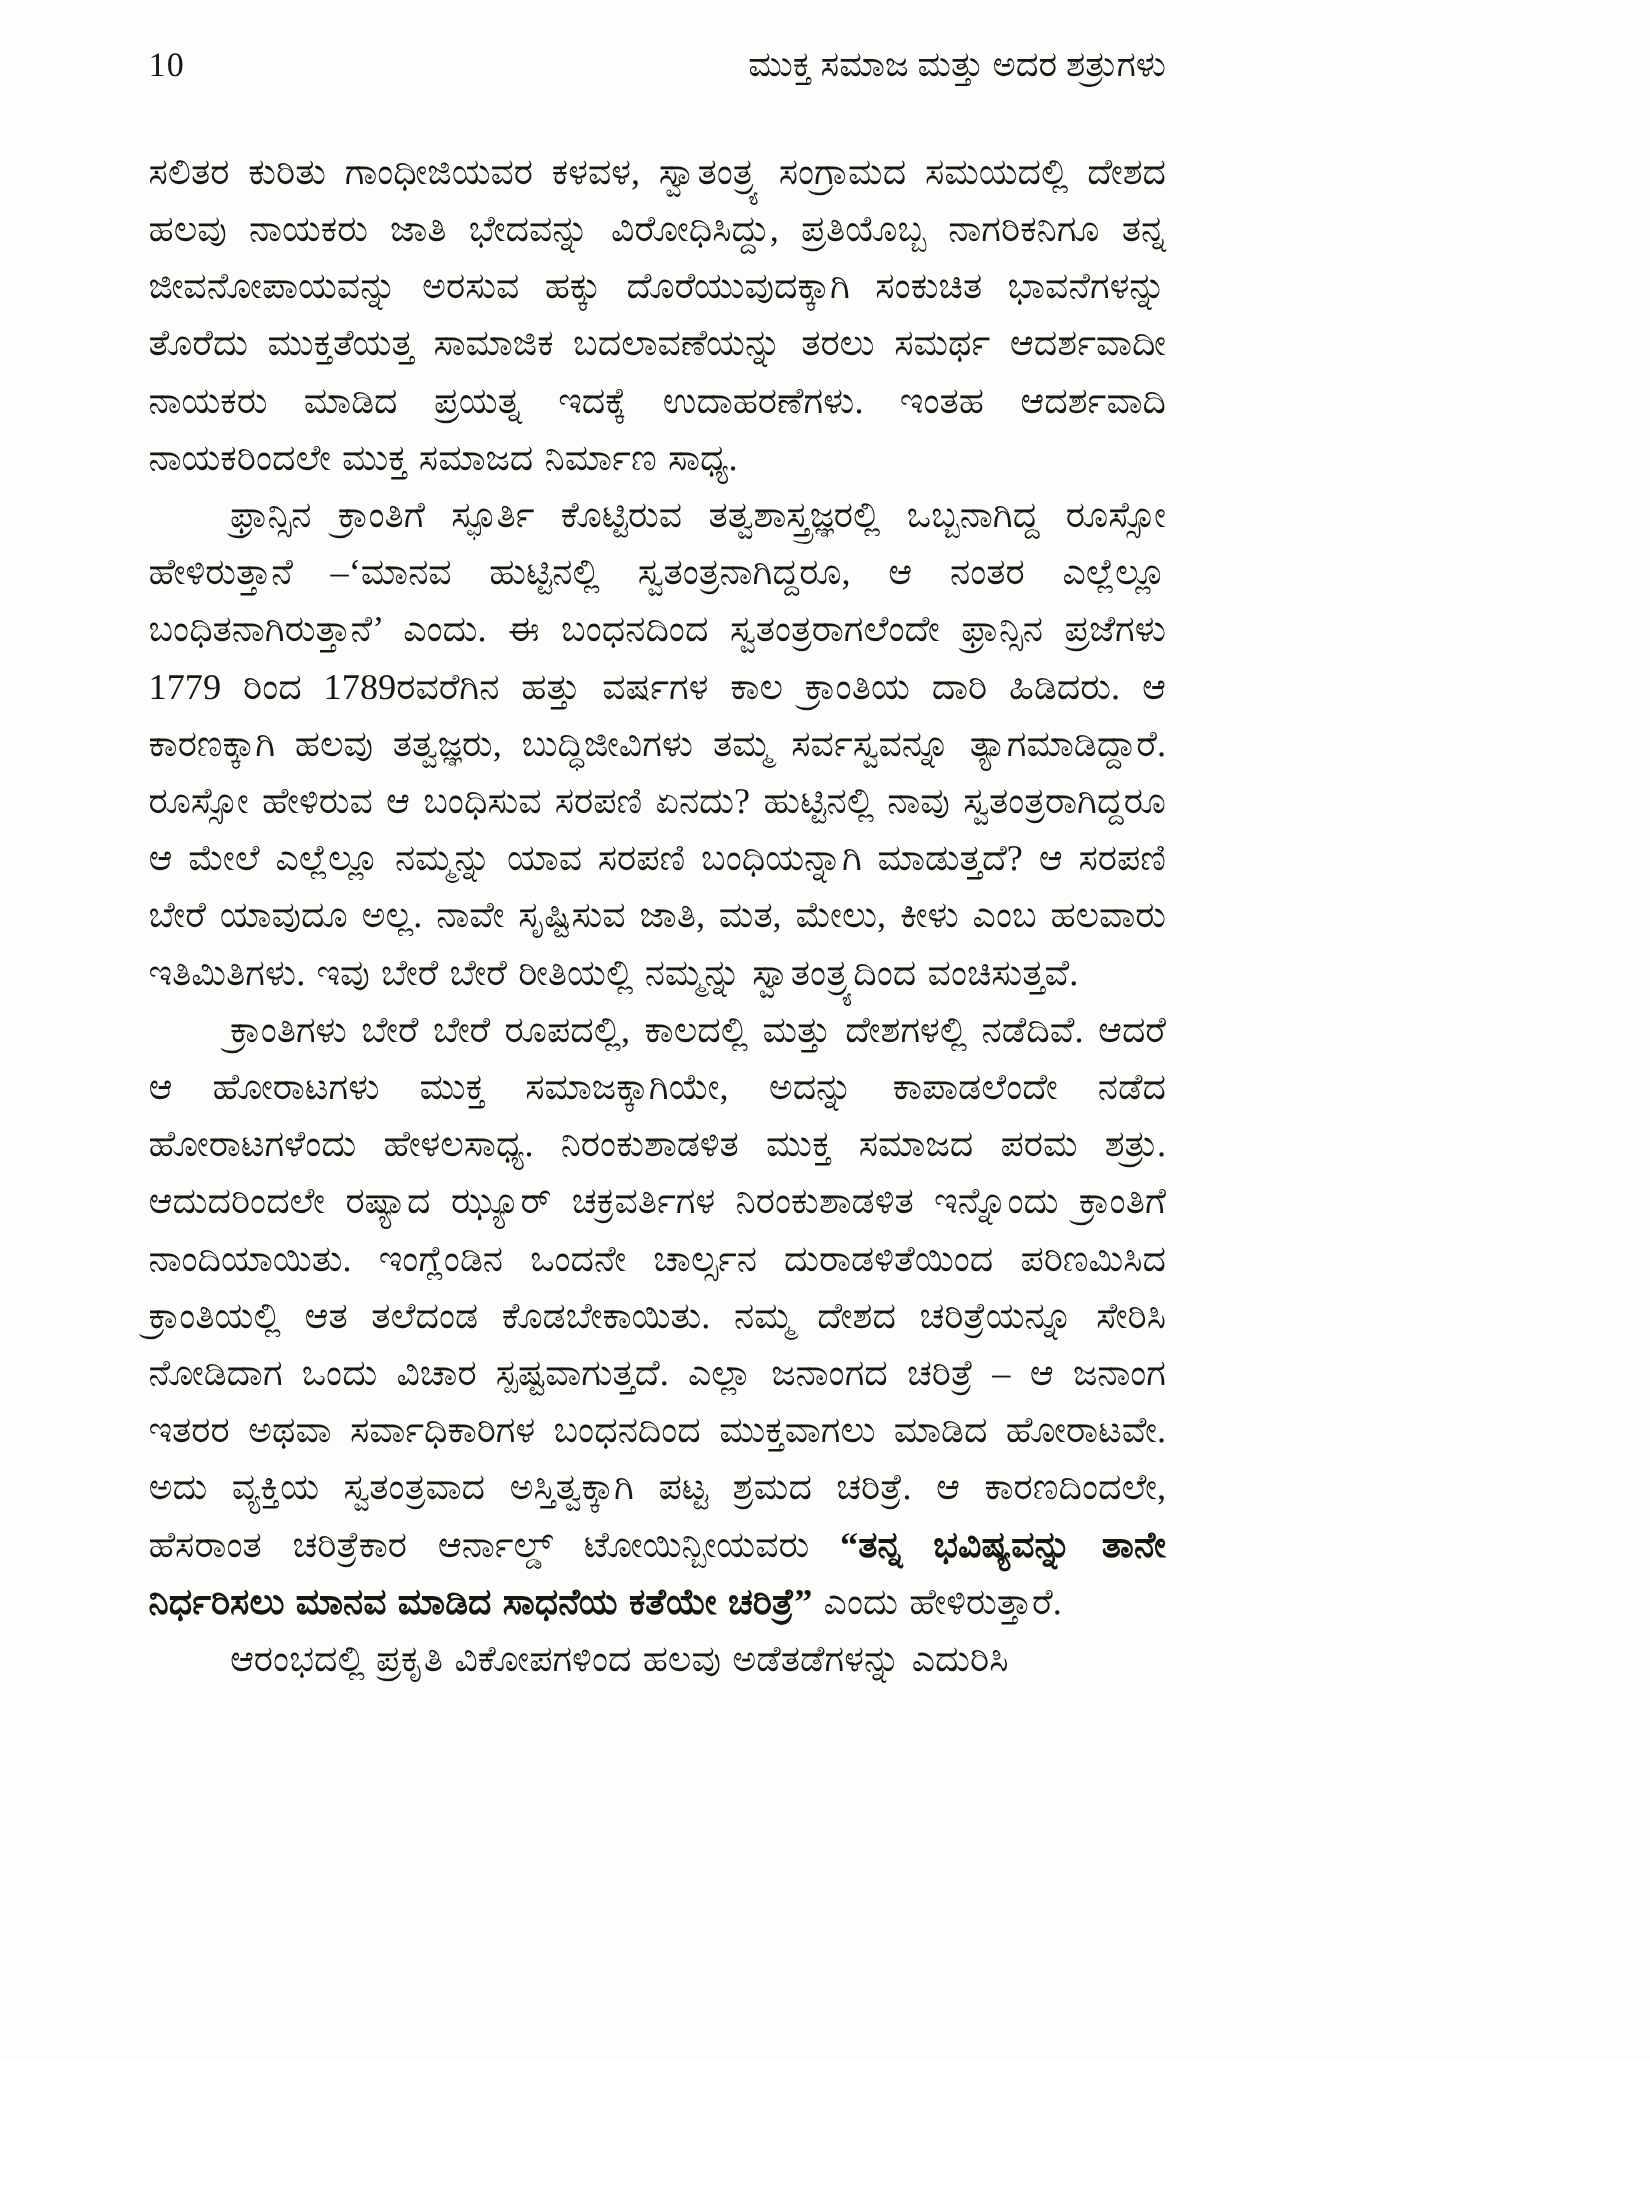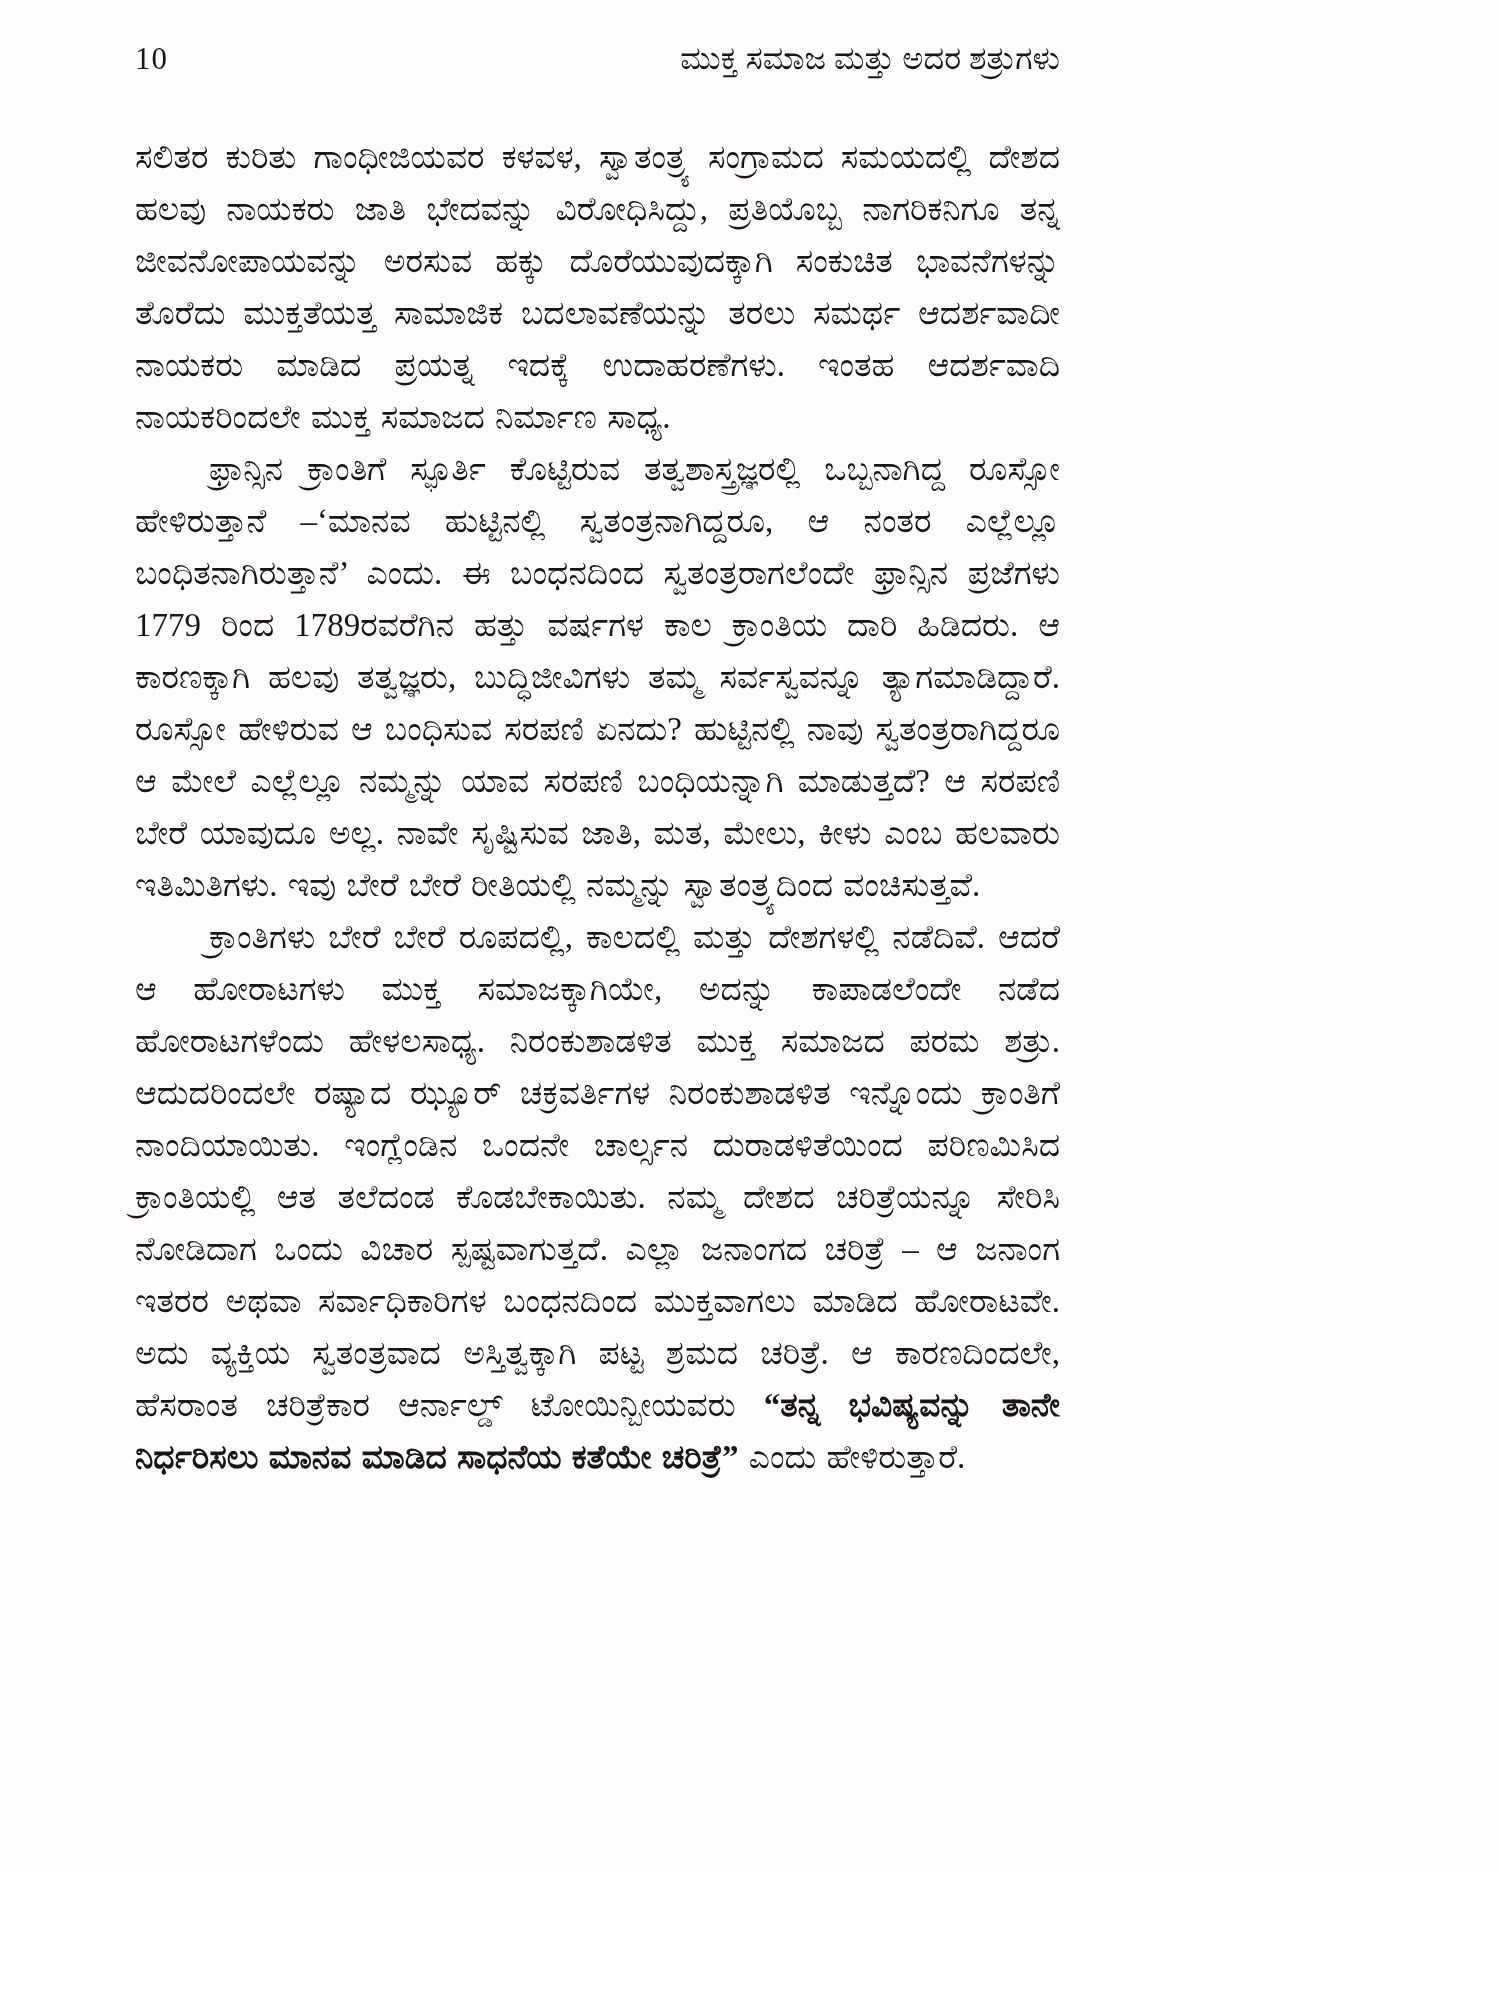--- a/index.html
+++ b/index.html
@@ -66,16 +66,17 @@
     </div>
 
     <div class="body-text">
 
       <p>ಸಲಿತರ ಕುರಿತು ಗಾಂಧೀಜಿಯವರ ಕಳವಳ, ಸ್ವಾತಂತ್ರ್ಯ ಸಂಗ್ರಾಮದ ಸಮಯದಲ್ಲಿ ದೇಶದ ಹಲವು ನಾಯಕರು ಜಾತಿ ಭೇದವನ್ನು ವಿರೋಧಿಸಿದ್ದು, ಪ್ರತಿಯೊಬ್ಬ ನಾಗರಿಕನಿಗೂ ತನ್ನ ಜೀವನೋಪಾಯವನ್ನು ಅರಸುವ ಹಕ್ಕು ದೊರೆಯುವುದಕ್ಕಾಗಿ ಸಂಕುಚಿತ ಭಾವನೆಗಳನ್ನು ತೊರೆದು ಮುಕ್ತತೆಯತ್ತ ಸಾಮಾಜಿಕ ಬದಲಾವಣೆಯನ್ನು ತರಲು ಸಮರ್ಥ ಆದರ್ಶವಾದೀ ನಾಯಕರು ಮಾಡಿದ ಪ್ರಯತ್ನ ಇದಕ್ಕೆ ಉದಾಹರಣೆಗಳು. ಇಂತಹ ಆದರ್ಶವಾದಿ ನಾಯಕರಿಂದಲೇ ಮುಕ್ತ ಸಮಾಜದ ನಿರ್ಮಾಣ ಸಾಧ್ಯ.</p>
 
       <p class="indented">ಫ್ರಾನ್ಸಿನ ಕ್ರಾಂತಿಗೆ ಸ್ಫೂರ್ತಿ ಕೊಟ್ಟಿರುವ ತತ್ವಶಾಸ್ತ್ರಜ್ಞರಲ್ಲಿ ಒಬ್ಬನಾಗಿದ್ದ ರೂಸ್ಸೋ ಹೇಳಿರುತ್ತಾನೆ –‘ಮಾನವ ಹುಟ್ಟಿನಲ್ಲಿ ಸ್ವತಂತ್ರನಾಗಿದ್ದರೂ, ಆ ನಂತರ ಎಲ್ಲೆಲ್ಲೂ ಬಂಧಿತನಾಗಿರುತ್ತಾನೆ’ ಎಂದು. ಈ ಬಂಧನದಿಂದ ಸ್ವತಂತ್ರರಾಗಲೆಂದೇ ಫ್ರಾನ್ಸಿನ ಪ್ರಜೆಗಳು 1779 ರಿಂದ 1789ರವರೆಗಿನ ಹತ್ತು ವರ್ಷಗಳ ಕಾಲ ಕ್ರಾಂತಿಯ ದಾರಿ ಹಿಡಿದರು. ಆ ಕಾರಣಕ್ಕಾಗಿ ಹಲವು ತತ್ವಜ್ಞರು, ಬುದ್ಧಿಜೀವಿಗಳು ತಮ್ಮ ಸರ್ವಸ್ವವನ್ನೂ ತ್ಯಾಗಮಾಡಿದ್ದಾರೆ. ರೂಸ್ಸೋ ಹೇಳಿರುವ ಆ ಬಂಧಿಸುವ ಸರಪಣಿ ಏನದು? ಹುಟ್ಟಿನಲ್ಲಿ ನಾವು ಸ್ವತಂತ್ರರಾಗಿದ್ದರೂ ಆ ಮೇಲೆ ಎಲ್ಲೆಲ್ಲೂ ನಮ್ಮನ್ನು ಯಾವ ಸರಪಣಿ ಬಂಧಿಯನ್ನಾಗಿ ಮಾಡುತ್ತದೆ? ಆ ಸರಪಣಿ ಬೇರೆ ಯಾವುದೂ ಅಲ್ಲ. ನಾವೇ ಸೃಷ್ಟಿಸುವ ಜಾತಿ, ಮತ, ಮೇಲು, ಕೀಳು ಎಂಬ ಹಲವಾರು ಇತಿಮಿತಿಗಳು. ಇವು ಬೇರೆ ಬೇರೆ ರೀತಿಯಲ್ಲಿ ನಮ್ಮನ್ನು ಸ್ವಾತಂತ್ರ್ಯದಿಂದ ವಂಚಿಸುತ್ತವೆ.</p>
 
       <p class="indented"><span>ಕ್ರಾಂತಿಗಳು ಬೇರೆ ಬೇರೆ ರೂಪದಲ್ಲಿ, ಕಾಲದಲ್ಲಿ ಮತ್ತು ದೇಶಗಳಲ್ಲಿ ನಡೆದಿವೆ. ಆದರೆ ಆ ಹೋರಾಟಗಳು ಮುಕ್ತ ಸಮಾಜಕ್ಕಾಗಿಯೇ, ಅದನ್ನು ಕಾಪಾಡಲೆಂದೇ ನಡೆದ ಹೋರಾಟಗಳೆಂದು ಹೇಳಲಸಾಧ್ಯ. ನಿರಂಕುಶಾಡಳಿತ ಮುಕ್ತ ಸಮಾಜದ ಪರಮ ಶತ್ರು. ಆದುದರಿಂದಲೇ ರಷ್ಯಾದ ಝ್ಯೂರ್ ಚಕ್ರವರ್ತಿಗಳ ನಿರಂಕುಶಾಡಳಿತ ಇನ್ನೊಂದು ಕ್ರಾಂತಿಗೆ ನಾಂದಿಯಾಯಿತು. ಇಂಗ್ಲೆಂಡಿನ ಒಂದನೇ ಚಾರ್ಲ್ಸನ ದುರಾಡಳಿತೆಯಿಂದ ಪರಿಣಮಿಸಿದ ಕ್ರಾಂತಿಯಲ್ಲಿ ಆತ ತಲೆದಂಡ ಕೊಡಬೇಕಾಯಿತು. ನಮ್ಮ ದೇಶದ ಚರಿತ್ರೆಯನ್ನೂ ಸೇರಿಸಿ ನೋಡಿದಾಗ ಒಂದು ವಿಚಾರ ಸ್ಪಷ್ಟವಾಗುತ್ತದೆ. ಎಲ್ಲಾ ಜನಾಂಗದ ಚರಿತ್ರೆ – ಆ ಜನಾಂಗ ಇತರರ ಅಥವಾ ಸರ್ವಾಧಿಕಾರಿಗಳ ಬಂಧನದಿಂದ ಮುಕ್ತವಾಗಲು ಮಾಡಿದ ಹೋರಾಟವೇ. ಅದು ವ್ಯಕ್ತಿಯ ಸ್ವತಂತ್ರವಾದ ಅಸ್ತಿತ್ವಕ್ಕಾಗಿ ಪಟ್ಟ ಶ್ರಮದ ಚರಿತ್ರೆ. ಆ ಕಾರಣದಿಂದಲೇ, ಹೆಸರಾಂತ ಚರಿತ್ರೆಕಾರ ಆರ್ನಾಲ್ಡ್ ಟೋಯಿನ್ಬೀಯವರು </span><span class="bold">“ತನ್ನ ಭವಿಷ್ಯವನ್ನು ತಾನೇ ನಿರ್ಧರಿಸಲು ಮಾನವ ಮಾಡಿದ ಸಾಧನೆಯ ಕತೆಯೇ ಚರಿತ್ರೆ”</span><span> ಎಂದು ಹೇಳಿರುತ್ತಾರೆ.</span></p>
 
+      <p class="indented">ಆರಂಭದಲ್ಲಿ ಪ್ರಕೃತಿ ವಿಕೋಪಗಳಿಂದ ಹಲವು ಅಡೆತಡೆಗಳನ್ನು ಎದುರಿಸಿ</p>
 
     </div>
   </div>
 </div>
 
 </body></html>

